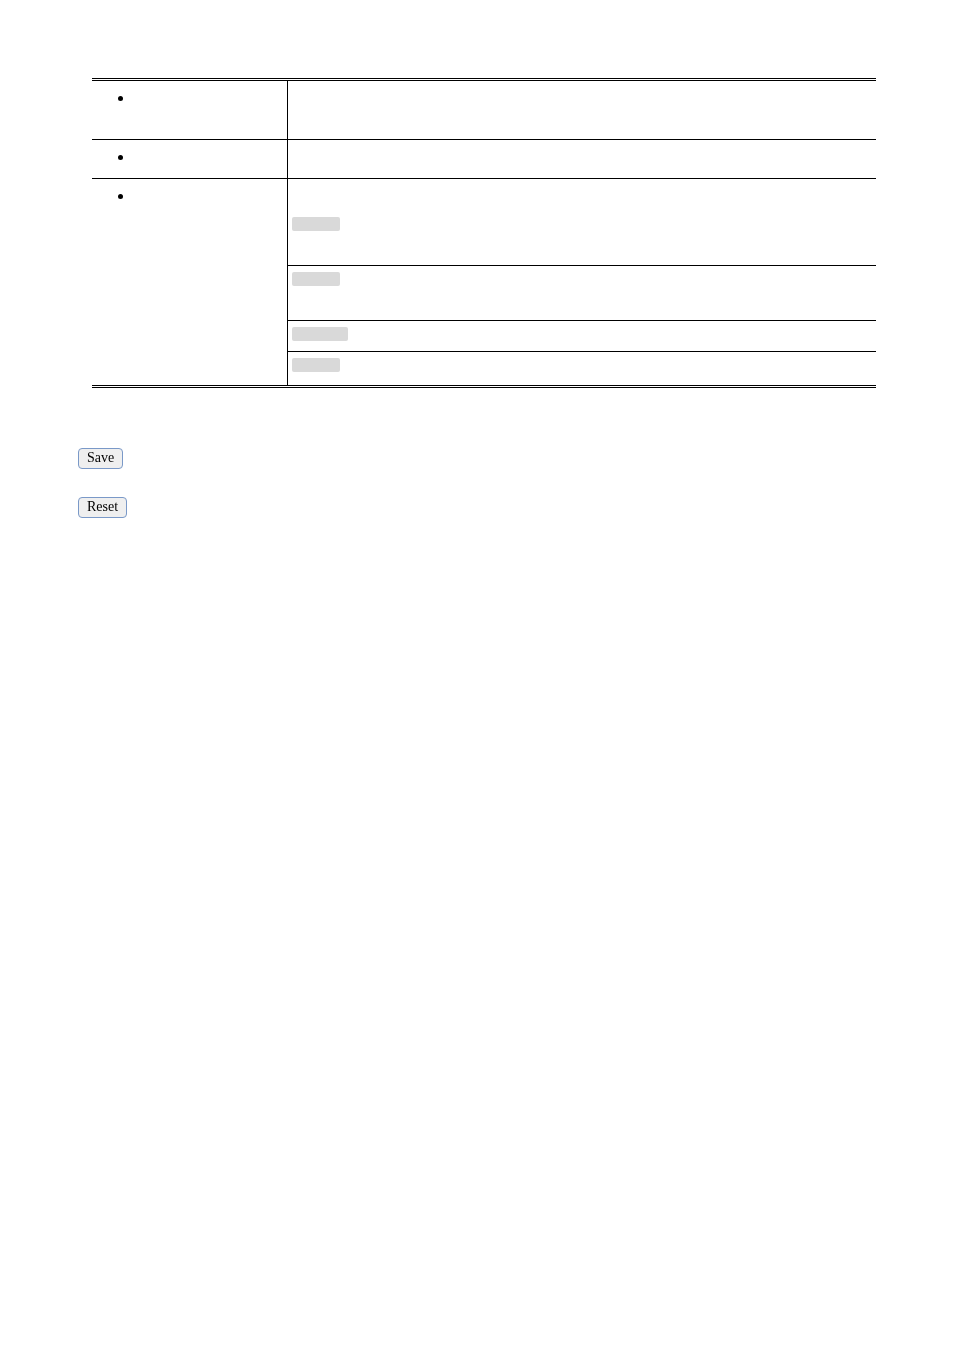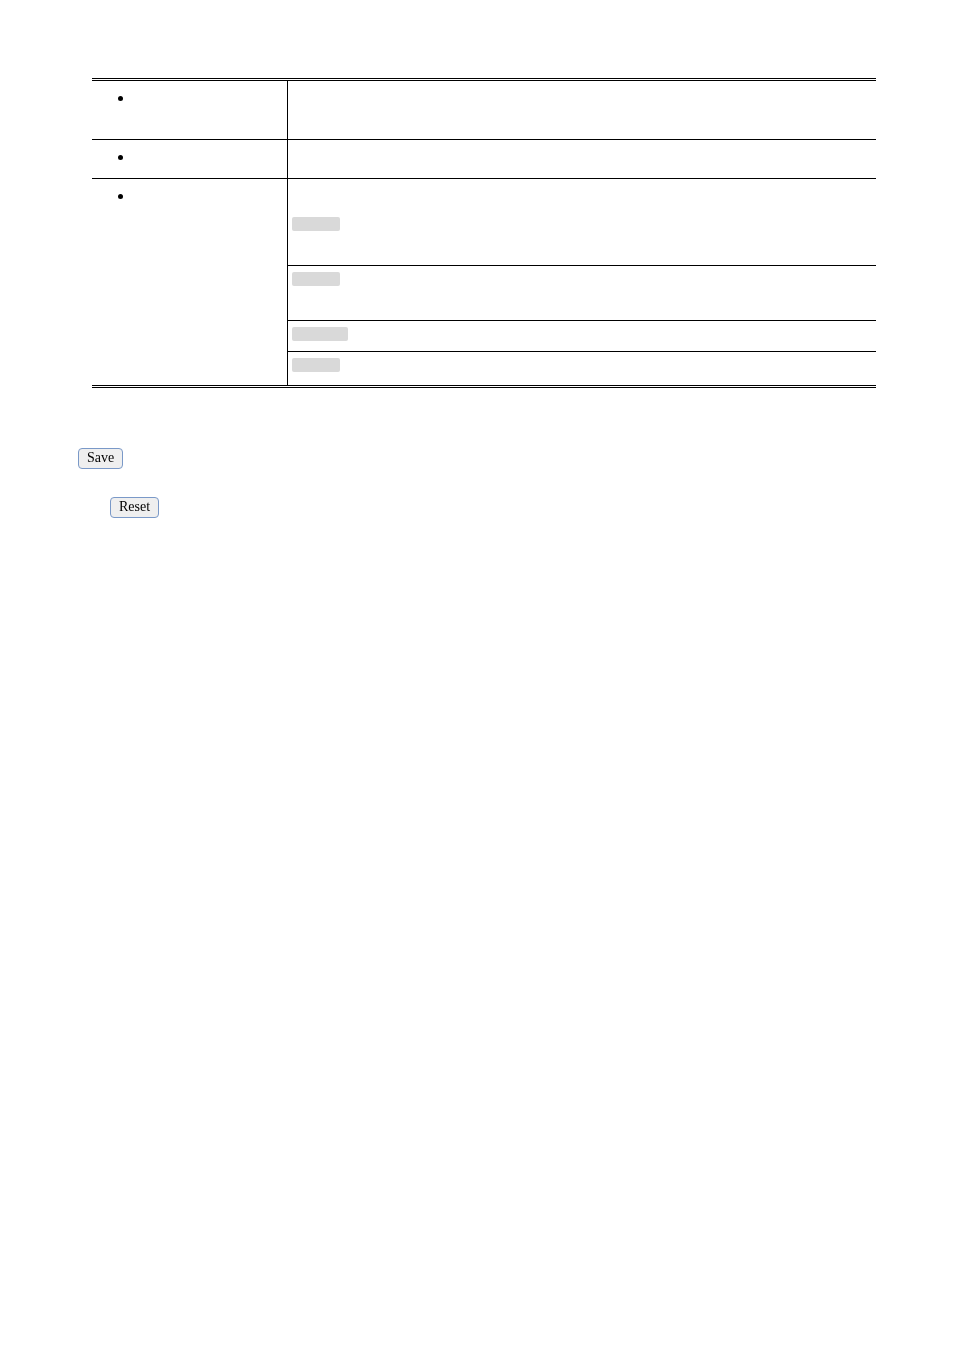--- a/index.html
+++ b/index.html
@@ -72,21 +72,21 @@
   button.win {
     font-family: "Times New Roman", Times, serif;
     font-size: 14px;
     background: #efefef;
     border: 1px solid #7a99c8;
     border-radius: 4px;
     padding: 1px 8px 2px 8px;
     cursor: pointer;
     display: block;
   }
-  button.win + button.win { margin-top: 28px; margin-left: 32px; }
+  button.win + button.win { margin-top: 28px; }
 </style>
 </head>
 <body>
 
 <div class="page">
 
   <table class="main">
     <colgroup>
         <col class="left">
         <col class="right">

